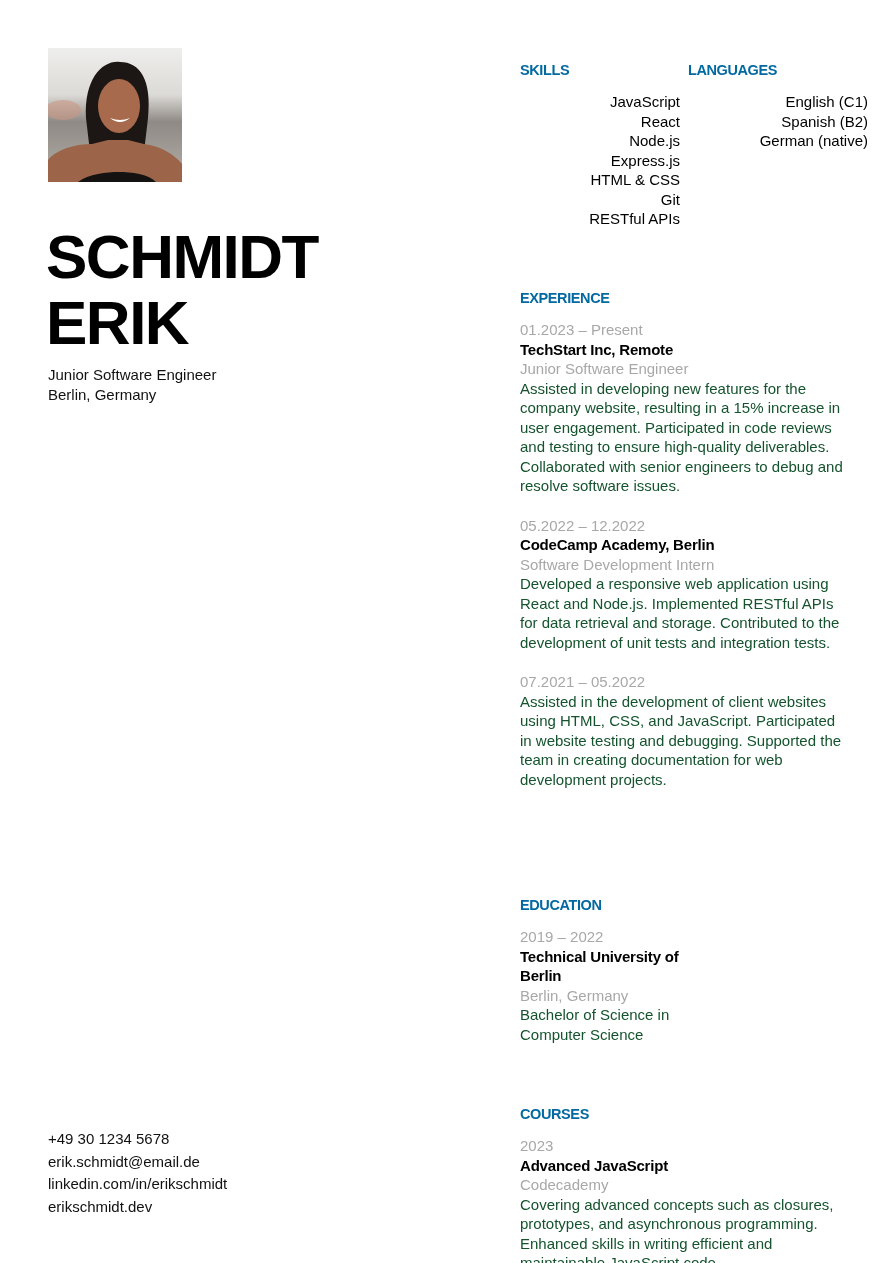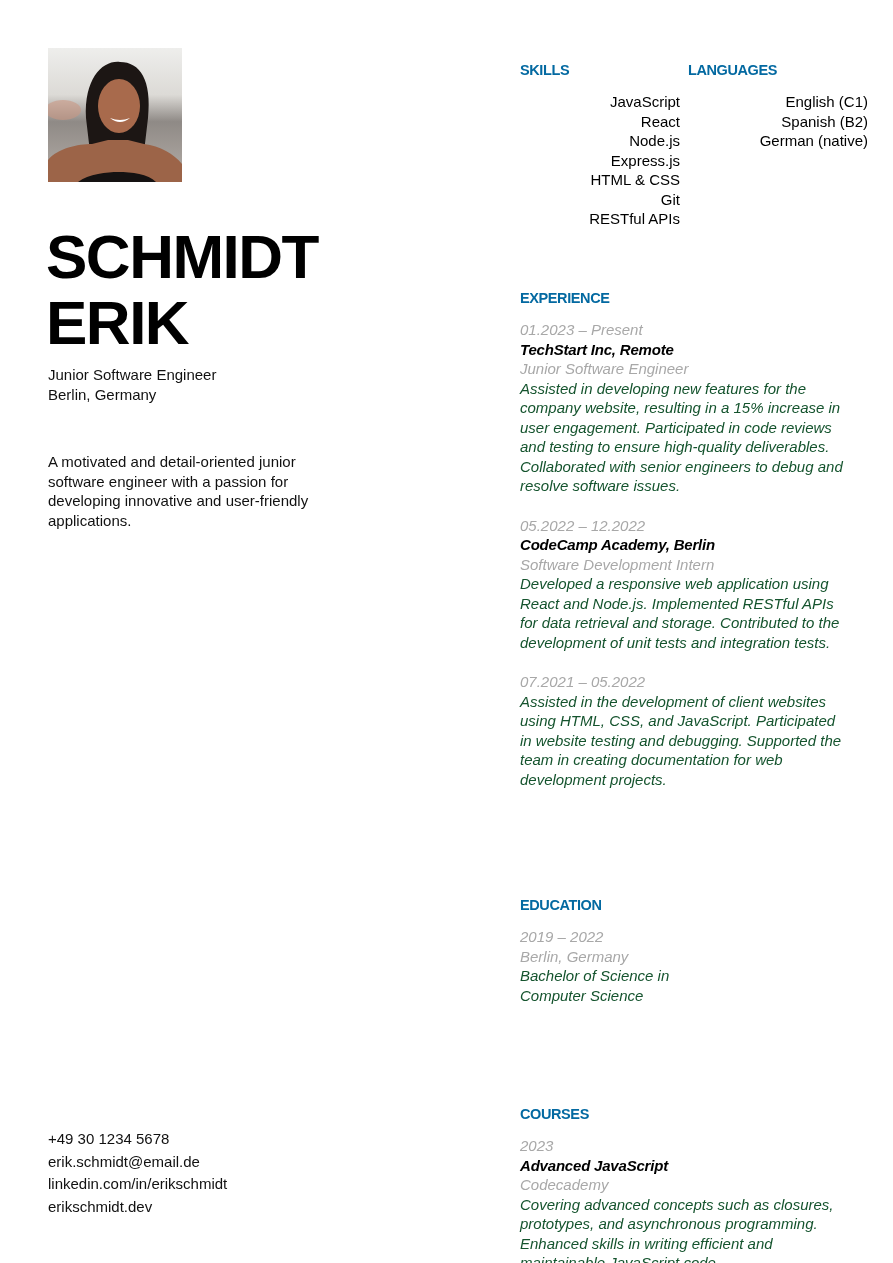--- a/index.html
+++ b/index.html
@@ -50,21 +50,21 @@
     .skills { position: absolute; left: 520px; top: 61px; width: 160px; }
     .languages { position: absolute; left: 688px; top: 61px; width: 180px; }
     .list { margin-top: 13px; font-size: 15px; line-height: 19.5px; color: #000000; text-align: right; }
     .list div { display: block; }
 
     .experience { position: absolute; left: 520px; top: 289px; width: 330px; }
     .education { position: absolute; left: 520px; top: 896px; width: 180px; }
     .courses { position: absolute; left: 520px; top: 1105px; width: 330px; }
 
     .entries { margin-top: 13px; }
-    .entry { margin-bottom: 20px; font-style: italic; }
+    .entry { margin-bottom: 20px; }
     .entry .date { font-size: 15px; line-height: 19.5px; color: #a8a8a8; }
     .entry .org { font-size: 15px; line-height: 19.5px; font-weight: 700; color: #000; letter-spacing: -0.2px; }
     .entry .role { font-size: 15px; line-height: 19.5px; color: #a8a8a8; }
     .entry .desc { font-size: 15px; line-height: 19.5px; color: #14532d; }
   </style>
 </head>
 <body>
 
 <div class="page">
 
@@ -95,21 +95,20 @@
   <h1 class="name">
     <span>SCHMIDT</span>
     <span>ERIK</span>
   </h1>
 
   <div class="subtitle">
     <div>Junior Software Engineer</div>
     <div>Berlin, Germany</div>
   </div>
 
-  <p class="summary">A motivated and detail-oriented junior software engineer with a passion for developing innovative and user-friendly applications.</p>
 
   <div class="contact">
     <a>+49 30 1234 5678</a>
     <a>erik.schmidt@email.de</a>
     <a>linkedin.com/in/erikschmidt</a>
     <a>erikschmidt.dev</a>
   </div>
 
   <section class="skills">
     <h2 class="section-title">SKILLS</h2>
@@ -153,20 +152,21 @@
         <div class="desc">Assisted in the development of client websites using HTML, CSS, and JavaScript. Participated in website testing and debugging. Supported the team in creating documentation for web development projects.</div>
       </div>
     </div>
   </section>
 
   <section class="education">
     <h2 class="section-title">EDUCATION</h2>
     <div class="entries">
       <div class="entry">
         <div class="date">2019 – 2022</div>
+        <div class="org">Technical University of Berlin</div>
         <div class="role">Berlin, Germany</div>
         <div class="desc">Bachelor of Science in Computer Science</div>
       </div>
     </div>
   </section>
 
   <section class="courses">
     <h2 class="section-title">COURSES</h2>
     <div class="entries">
       <div class="entry">

